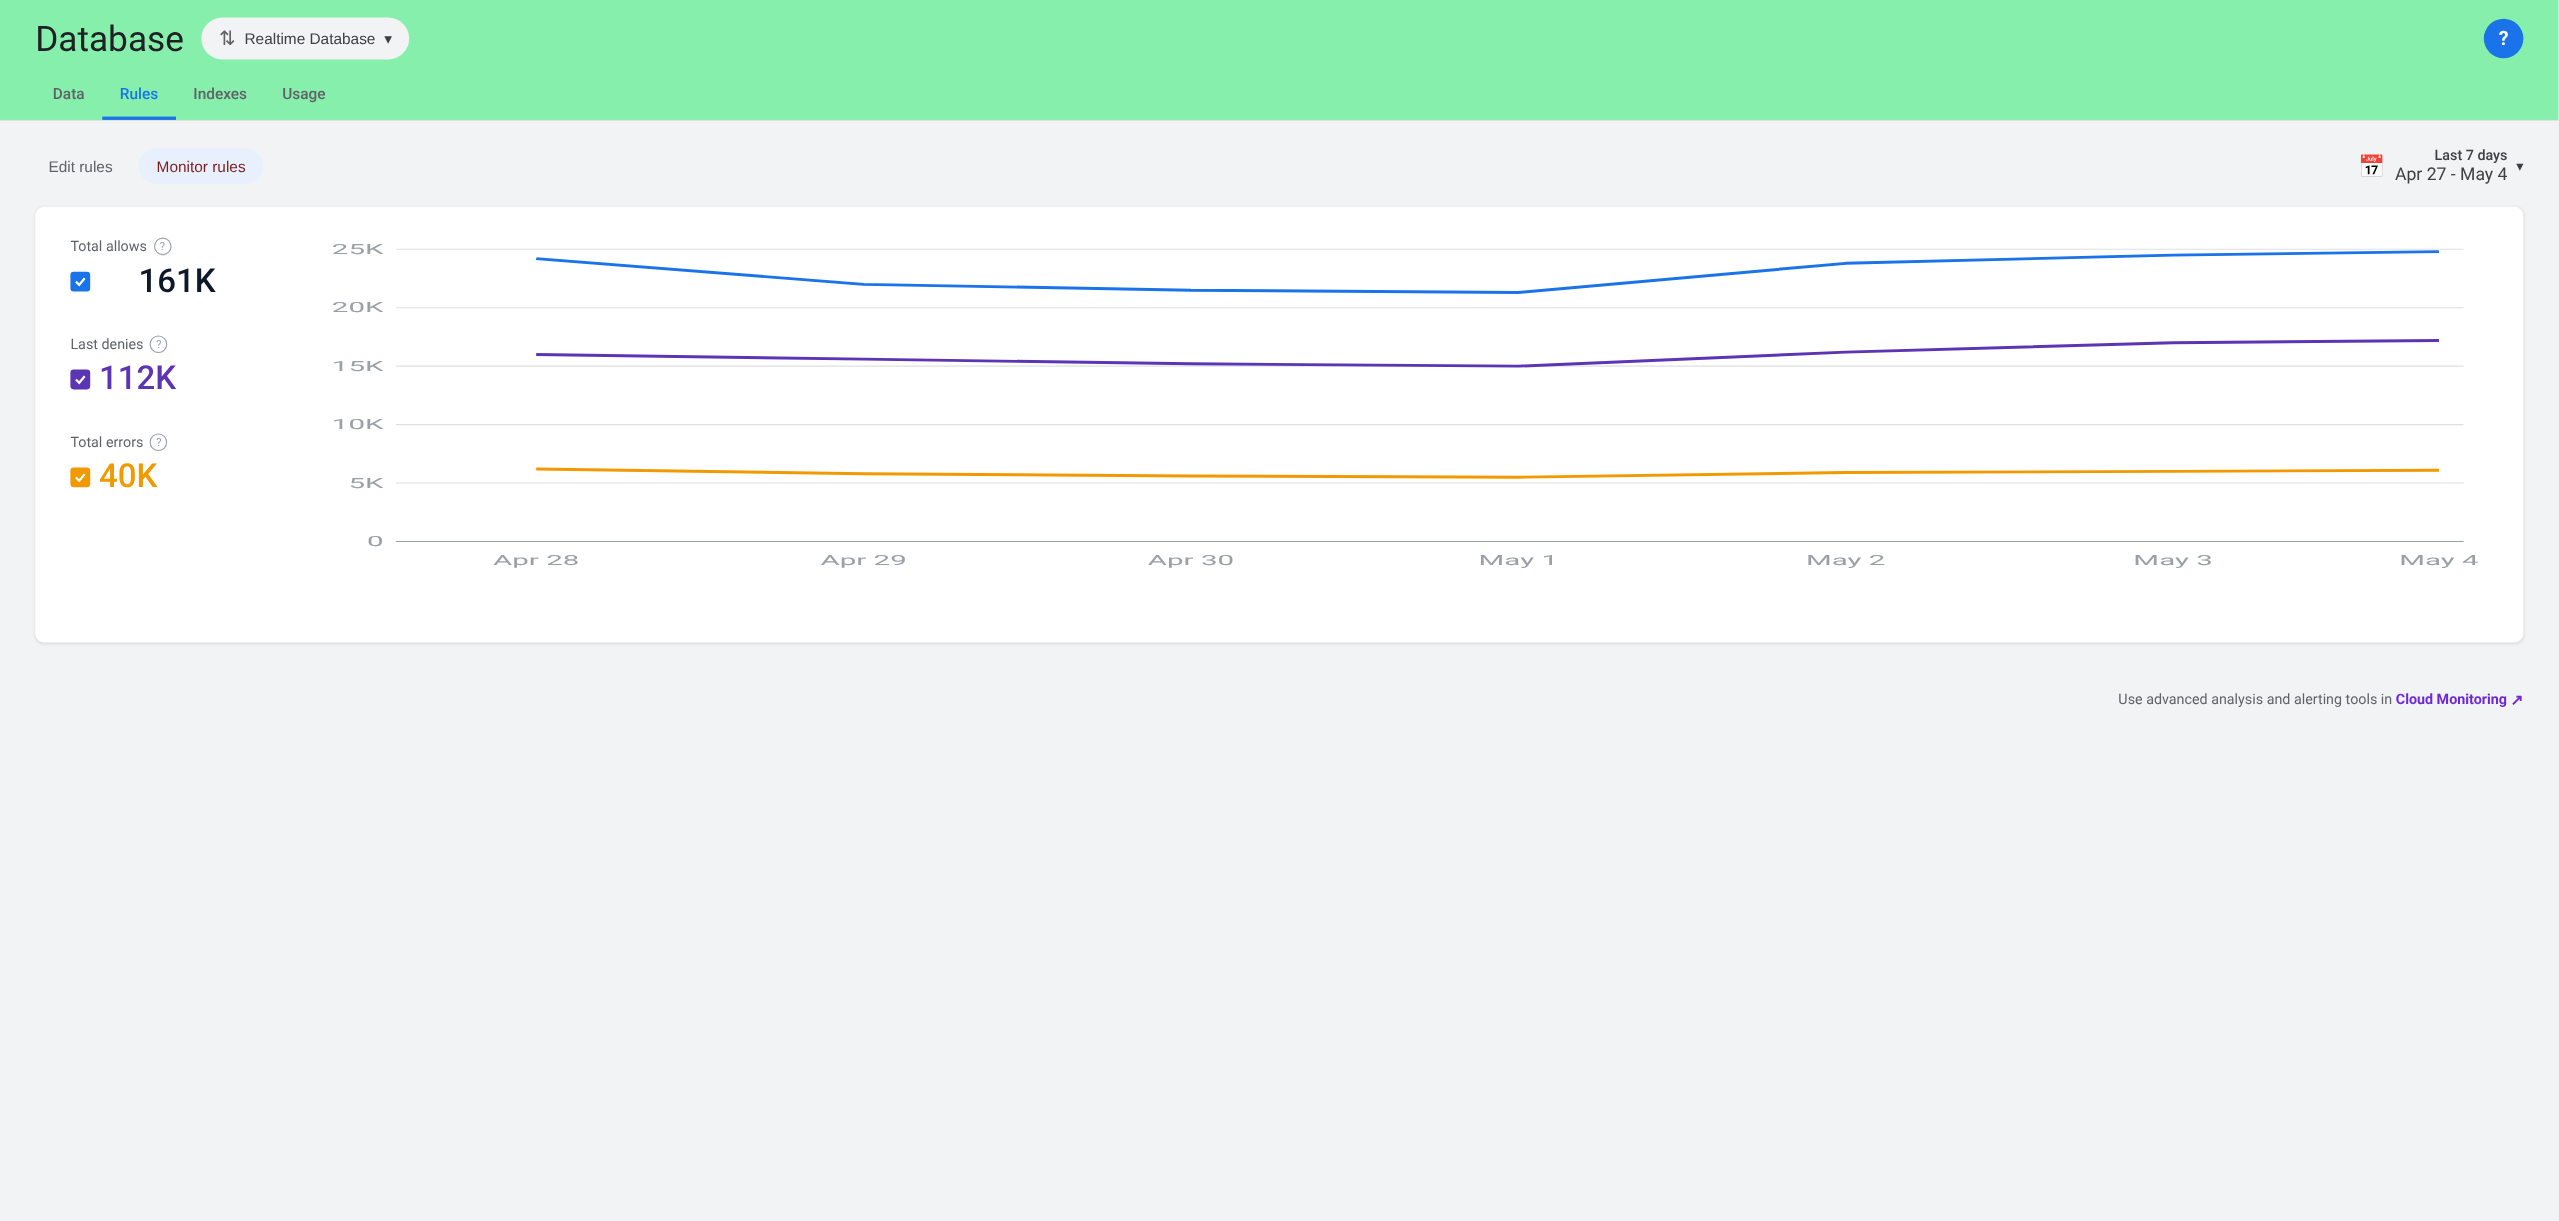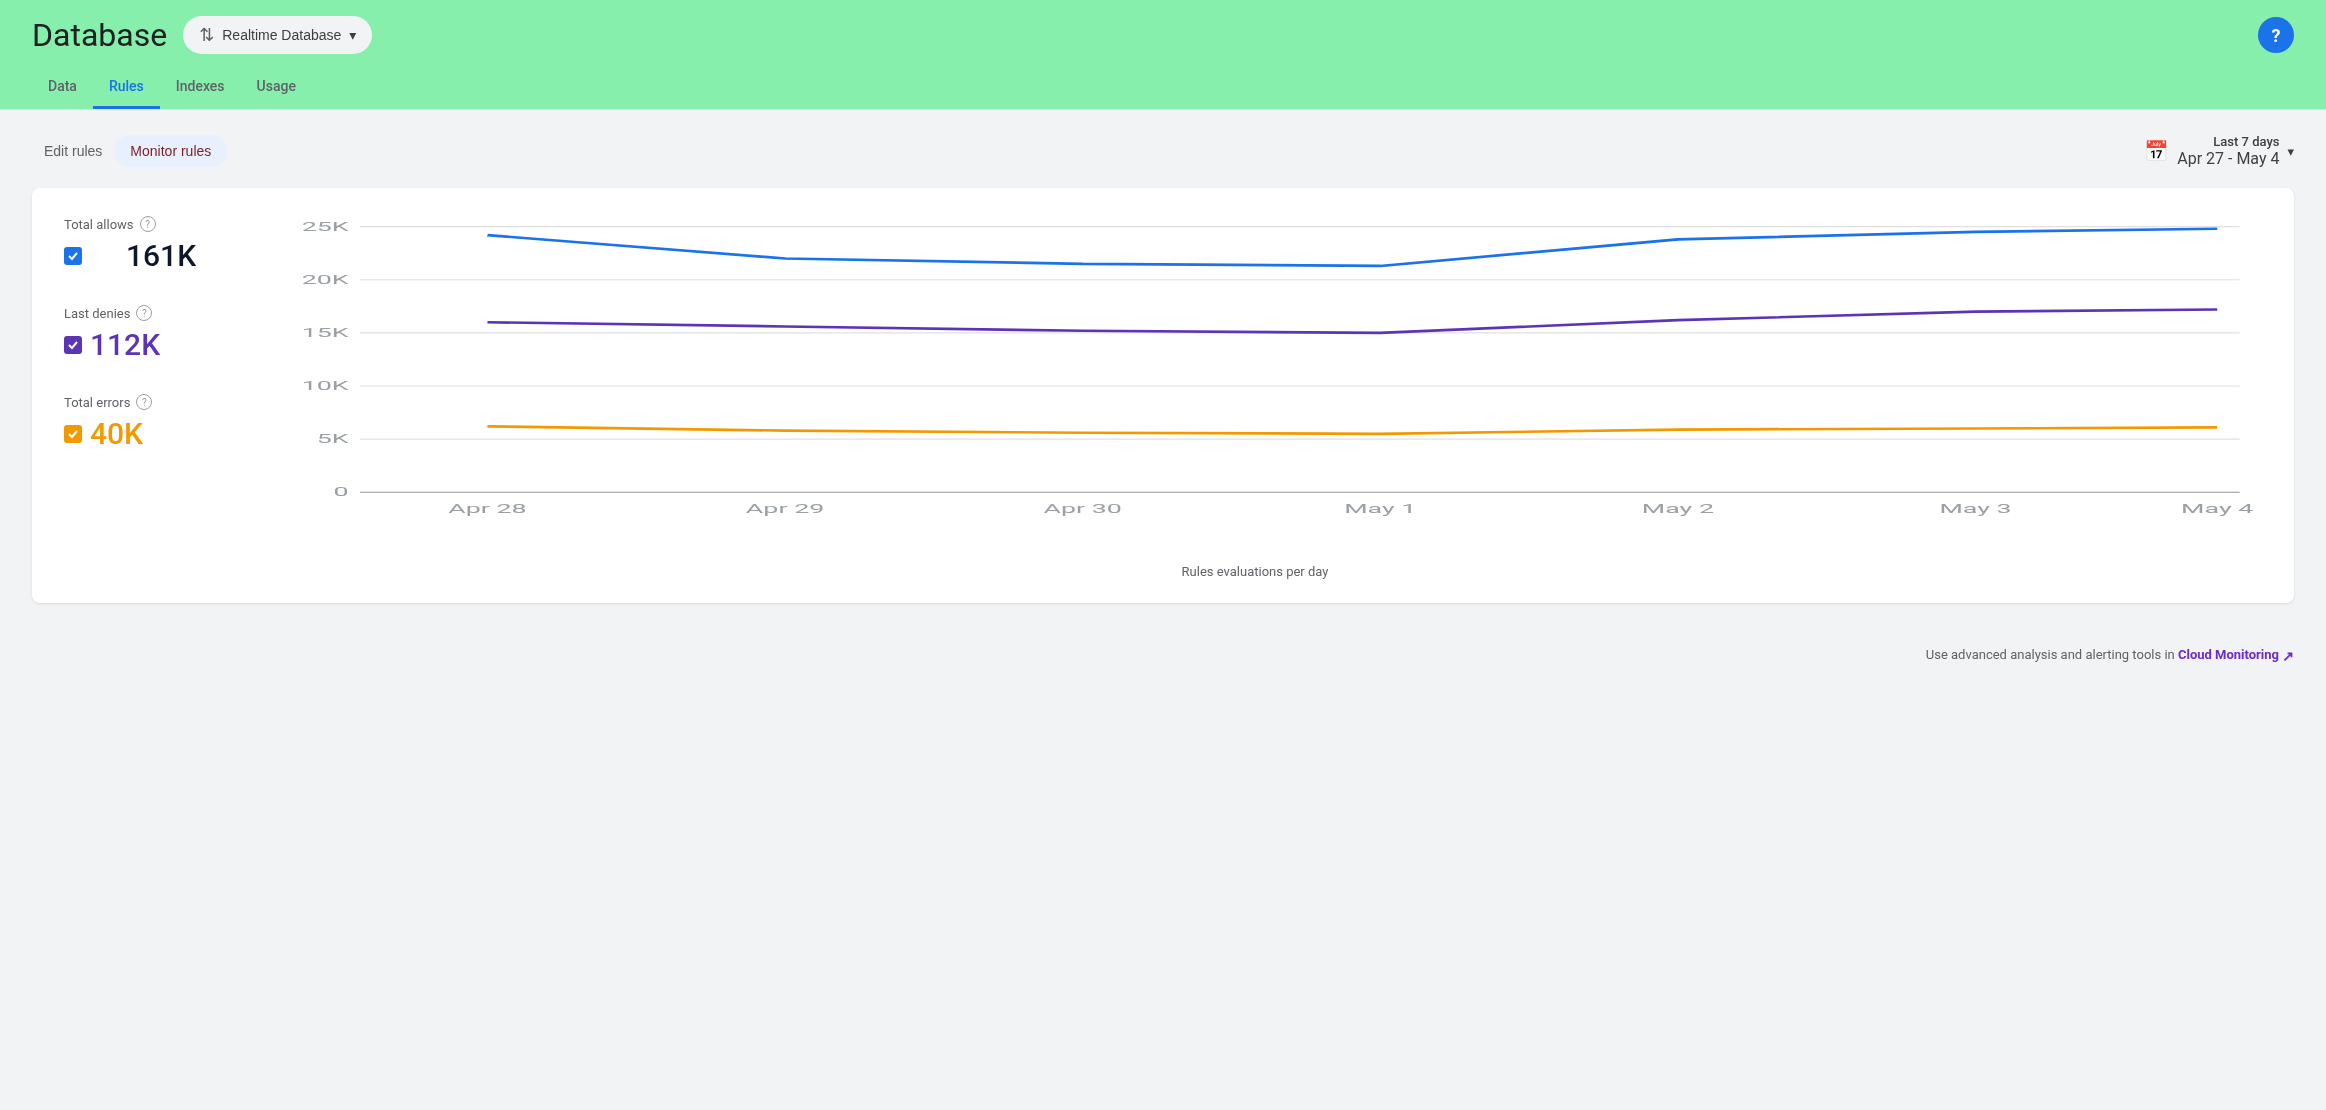--- a/index.html
+++ b/index.html
@@ -76,20 +76,21 @@
       padding: 24px 32px;
     }
     .controls-row {
       display: flex;
       align-items: center;
       justify-content: space-between;
       margin-bottom: 20px;
     }
     .controls-left {
       display: flex;
+      gap: 12px;
       align-items: center;
     }
     .btn-plain {
       background: none;
       border: none;
       font-size: 14px;
       color: #5f6368;
       cursor: pointer;
       padding: 8px 12px;
       border-radius: 4px;
@@ -333,21 +334,20 @@
           <text x="639" y="280" font-size="12" fill="#9aa0a6" text-anchor="middle">May 2</text>
           <text x="772" y="280" font-size="12" fill="#9aa0a6" text-anchor="middle">May 3</text>
           <text x="880" y="280" font-size="12" fill="#9aa0a6" text-anchor="middle">May 4</text>
 
           <polyline points="107,18 240,40 373,45 506,47 639,22 772,15 880,12" fill="none" stroke="#1a73e8" stroke-width="2.5" stroke-linejoin="round"></polyline>
 
           <polyline points="107,100 240,104 373,108 506,110 639,98 772,90 880,88" fill="none" stroke="#5c35b5" stroke-width="2.5" stroke-linejoin="round"></polyline>
 
           <polyline points="107,198 240,202 373,204 506,205 639,201 772,200 880,199" fill="none" stroke="#f29900" stroke-width="2.5" stroke-linejoin="round"></polyline>
         </svg>
-        <div class="x-axis-label">Rules evaluations per day</div>
       </div>
     </div>
   </div>
 </div>
 
 <div class="footer-note">
   <span>Use advanced analysis and alerting tools in</span>
   <a href="#">
     <span>Cloud Monitoring</span>
     <span class="external-icon">↗</span>

